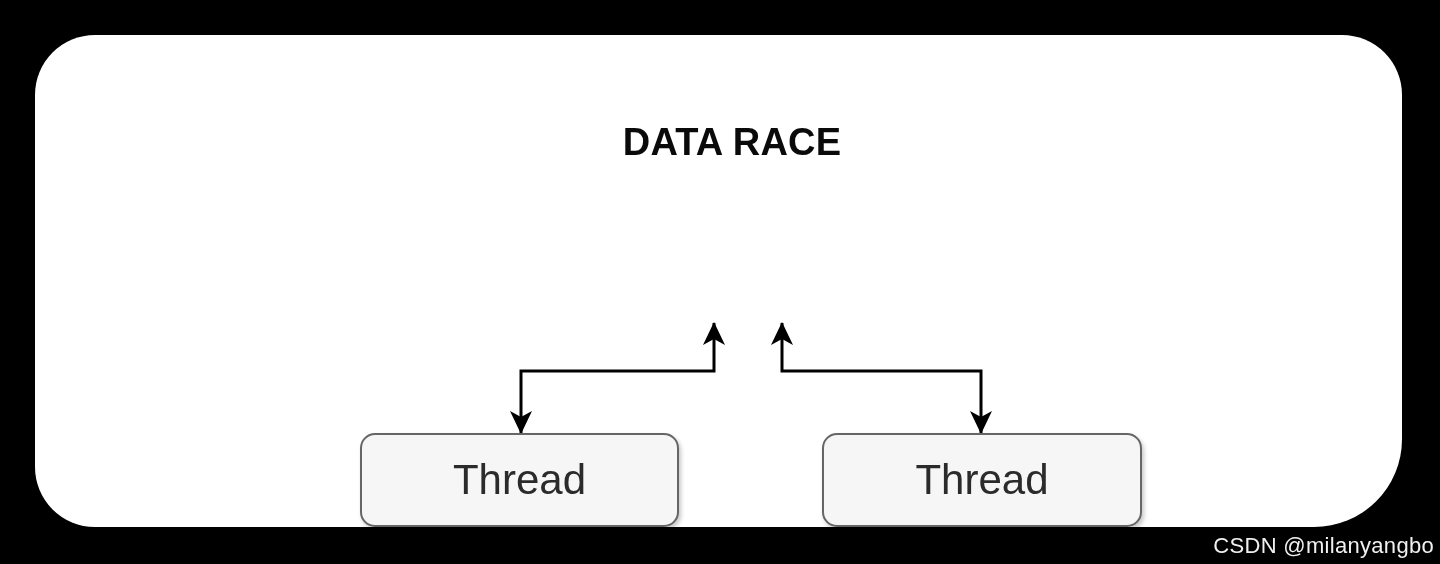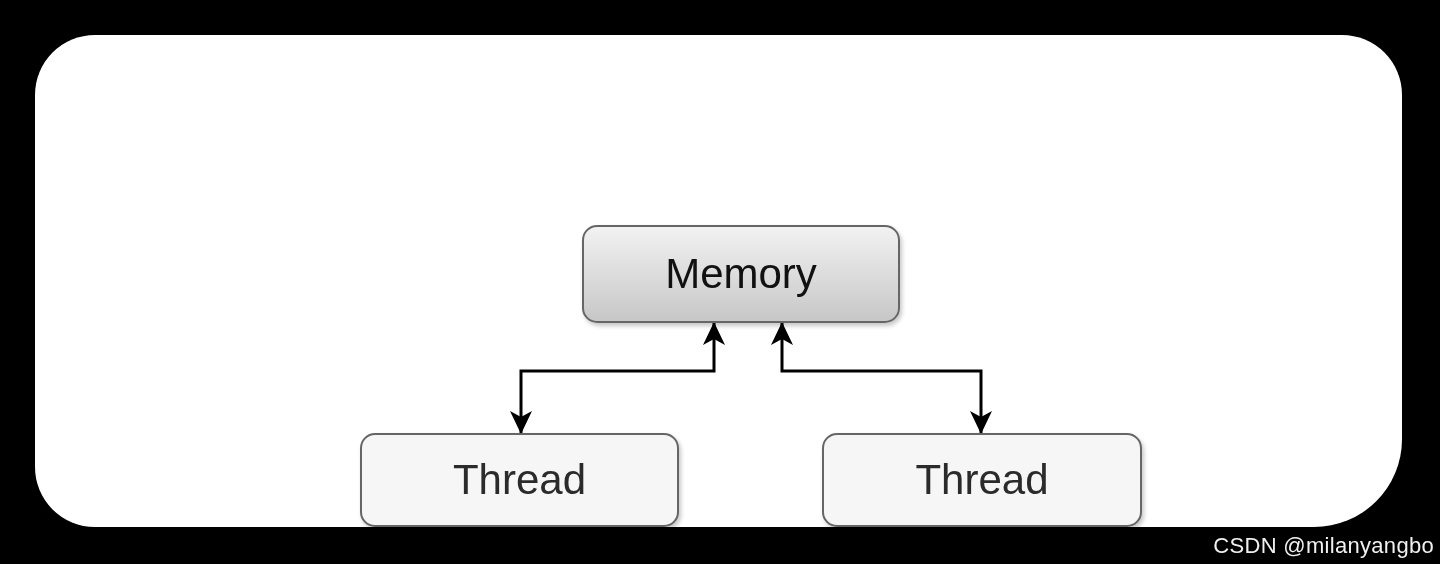--- a/index.html
+++ b/index.html
@@ -75,34 +75,32 @@
     color: var(--watermark-text, #f0f0f0);
   }
 </style>
 </head>
 <body>
 
 <div class="canvas">
 
   <div class="card">
 
+    <div class="title">DATA RACE</div>
 
     <svg class="connectors" viewBox="0 0 1440 564" xmlns="http://www.w3.org/2000/svg">
       <defs>
         <marker id="arrowhead" viewBox="0 0 26 26" refX="24" refY="13" markerWidth="26" markerHeight="26" markerUnits="userSpaceOnUse" orient="auto-start-reverse">
           <path d="M 2 2 L 25 13 L 2 24 L 8 13 Z" style="fill: var(--connector, #000);"></path>
         </marker>
       </defs>
       <polyline points="486,398 486,336 679,336 679,288" marker-start="url(#arrowhead)" marker-end="url(#arrowhead)"></polyline>
       <polyline points="946,398 946,336 747,336 747,288" marker-start="url(#arrowhead)" marker-end="url(#arrowhead)"></polyline>
     </svg>
 
-    <div class="node node-memory">
-      <span>Memory</span>
-    </div>
 
     <div class="node node-thread-left">
       <span>Thread</span>
     </div>
 
     <div class="node node-thread-right">
       <span>Thread</span>
     </div>
 
   </div>

